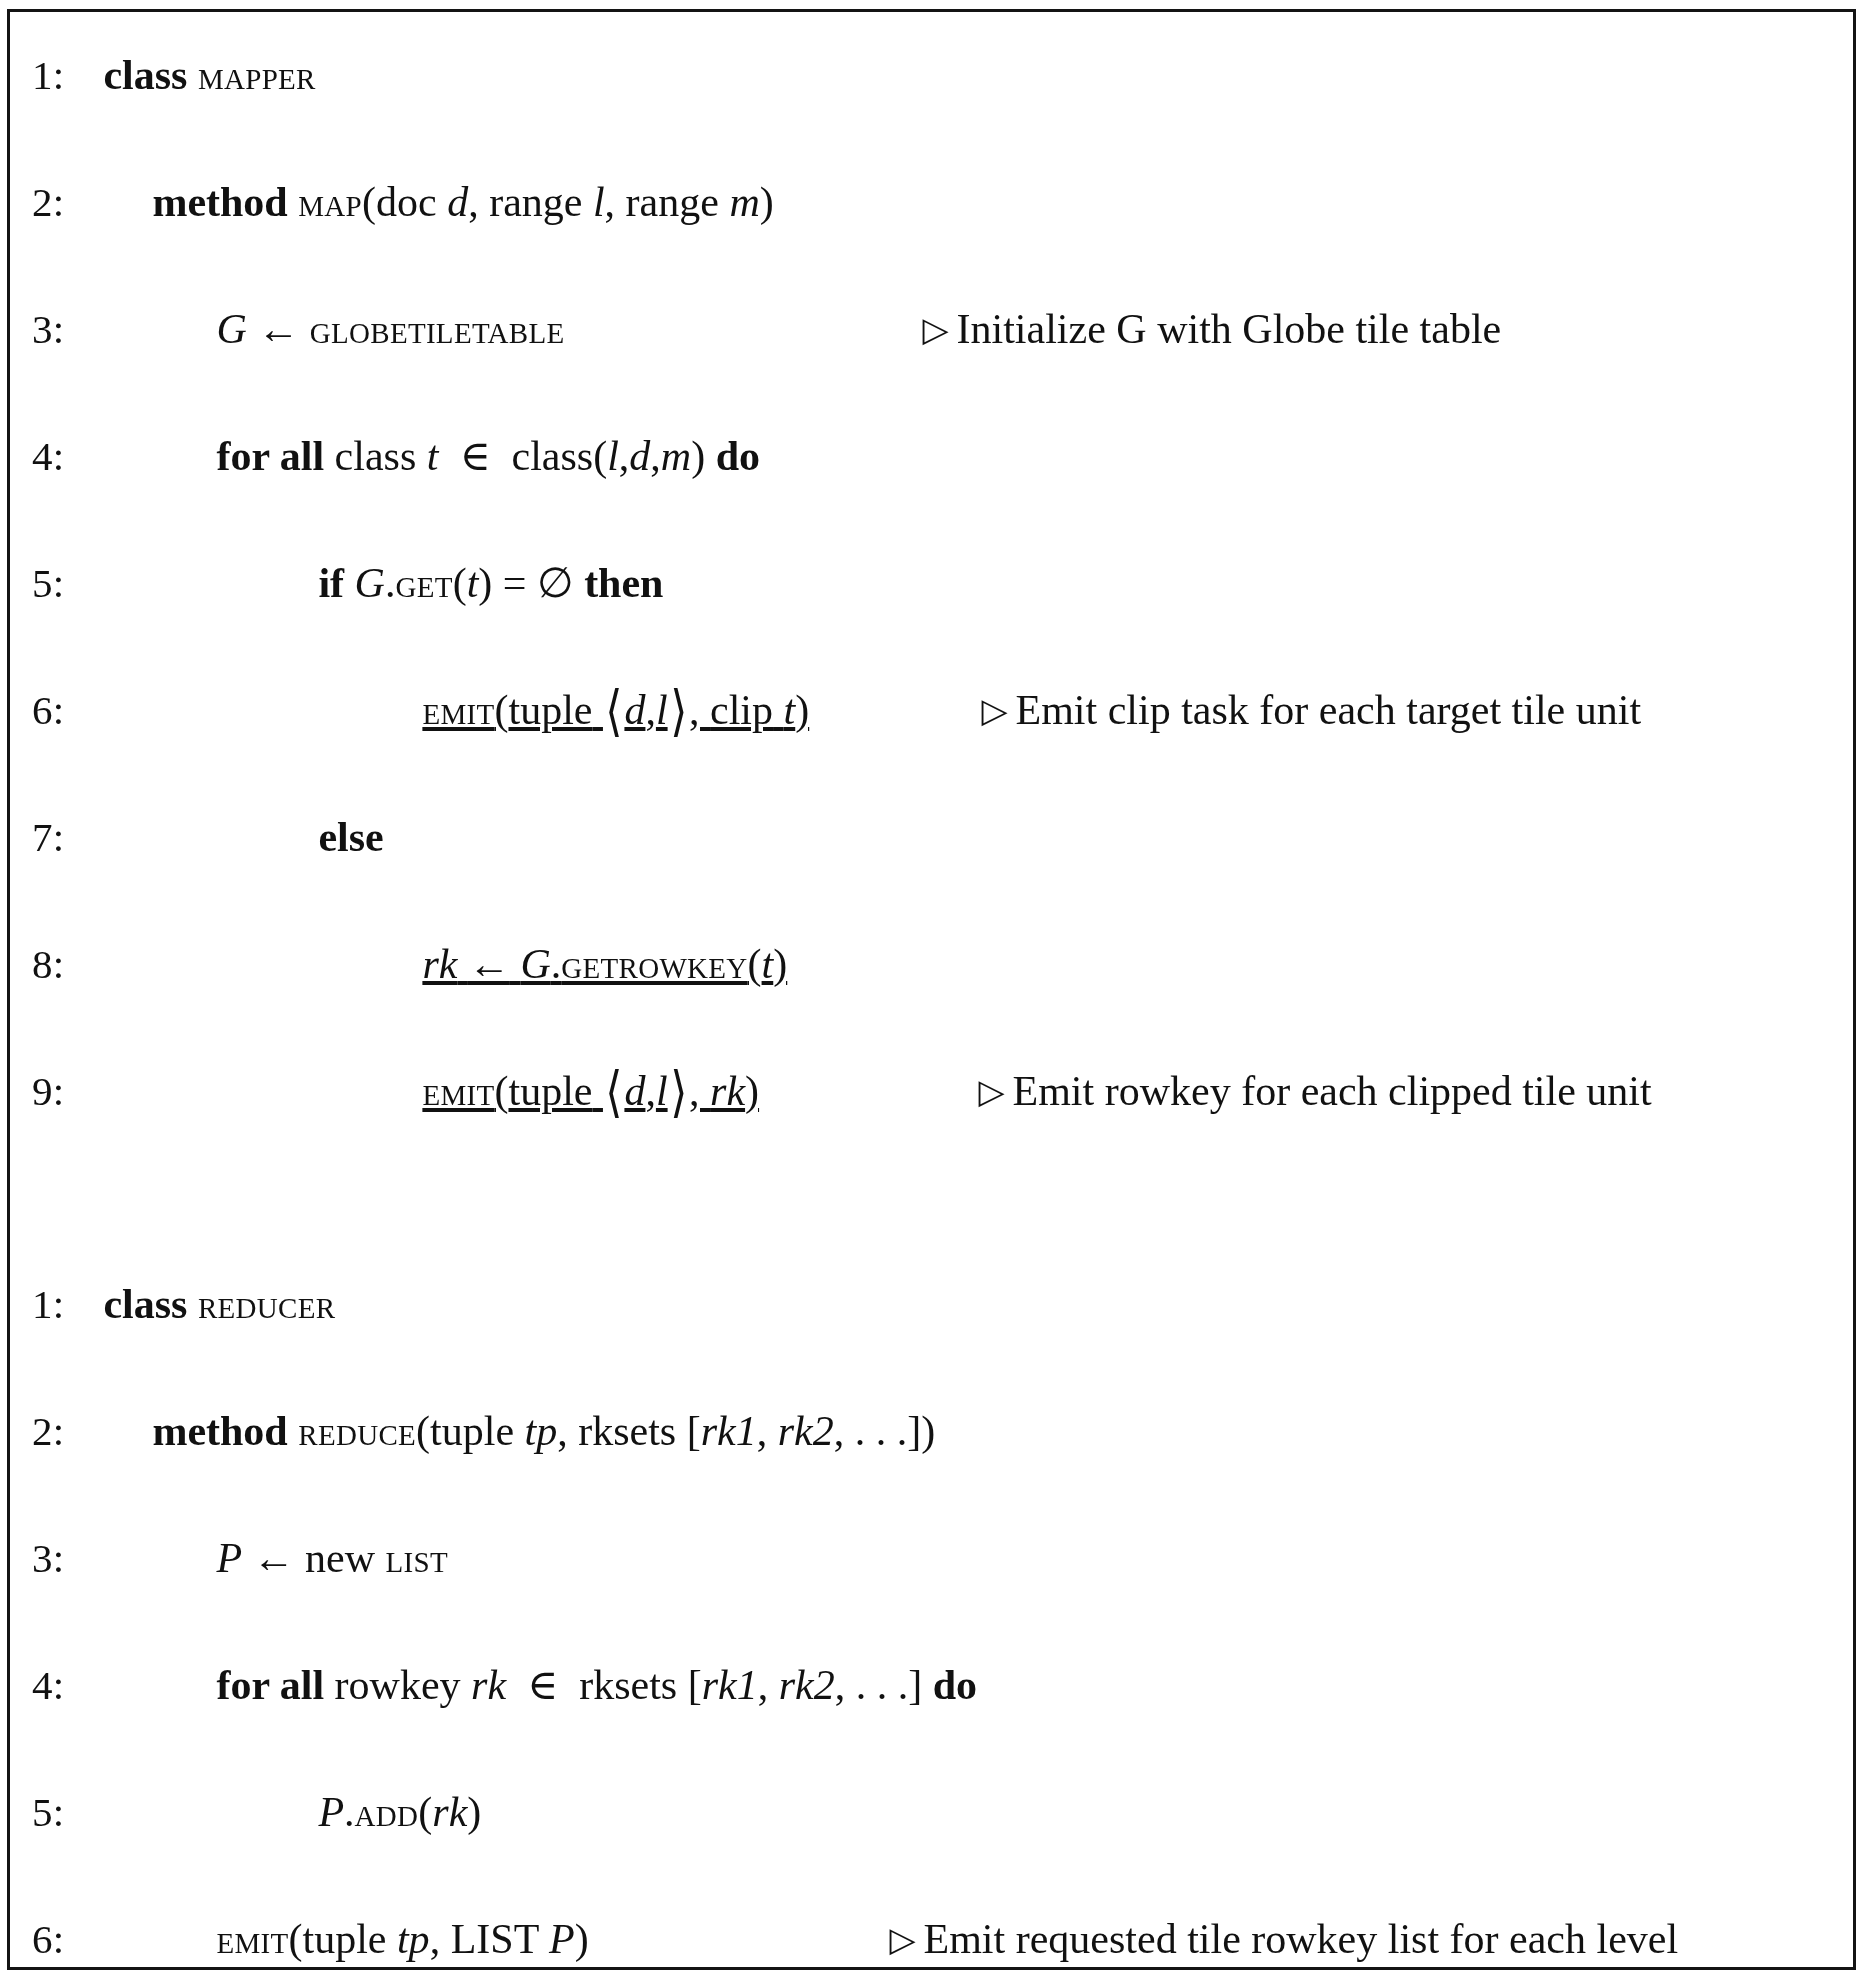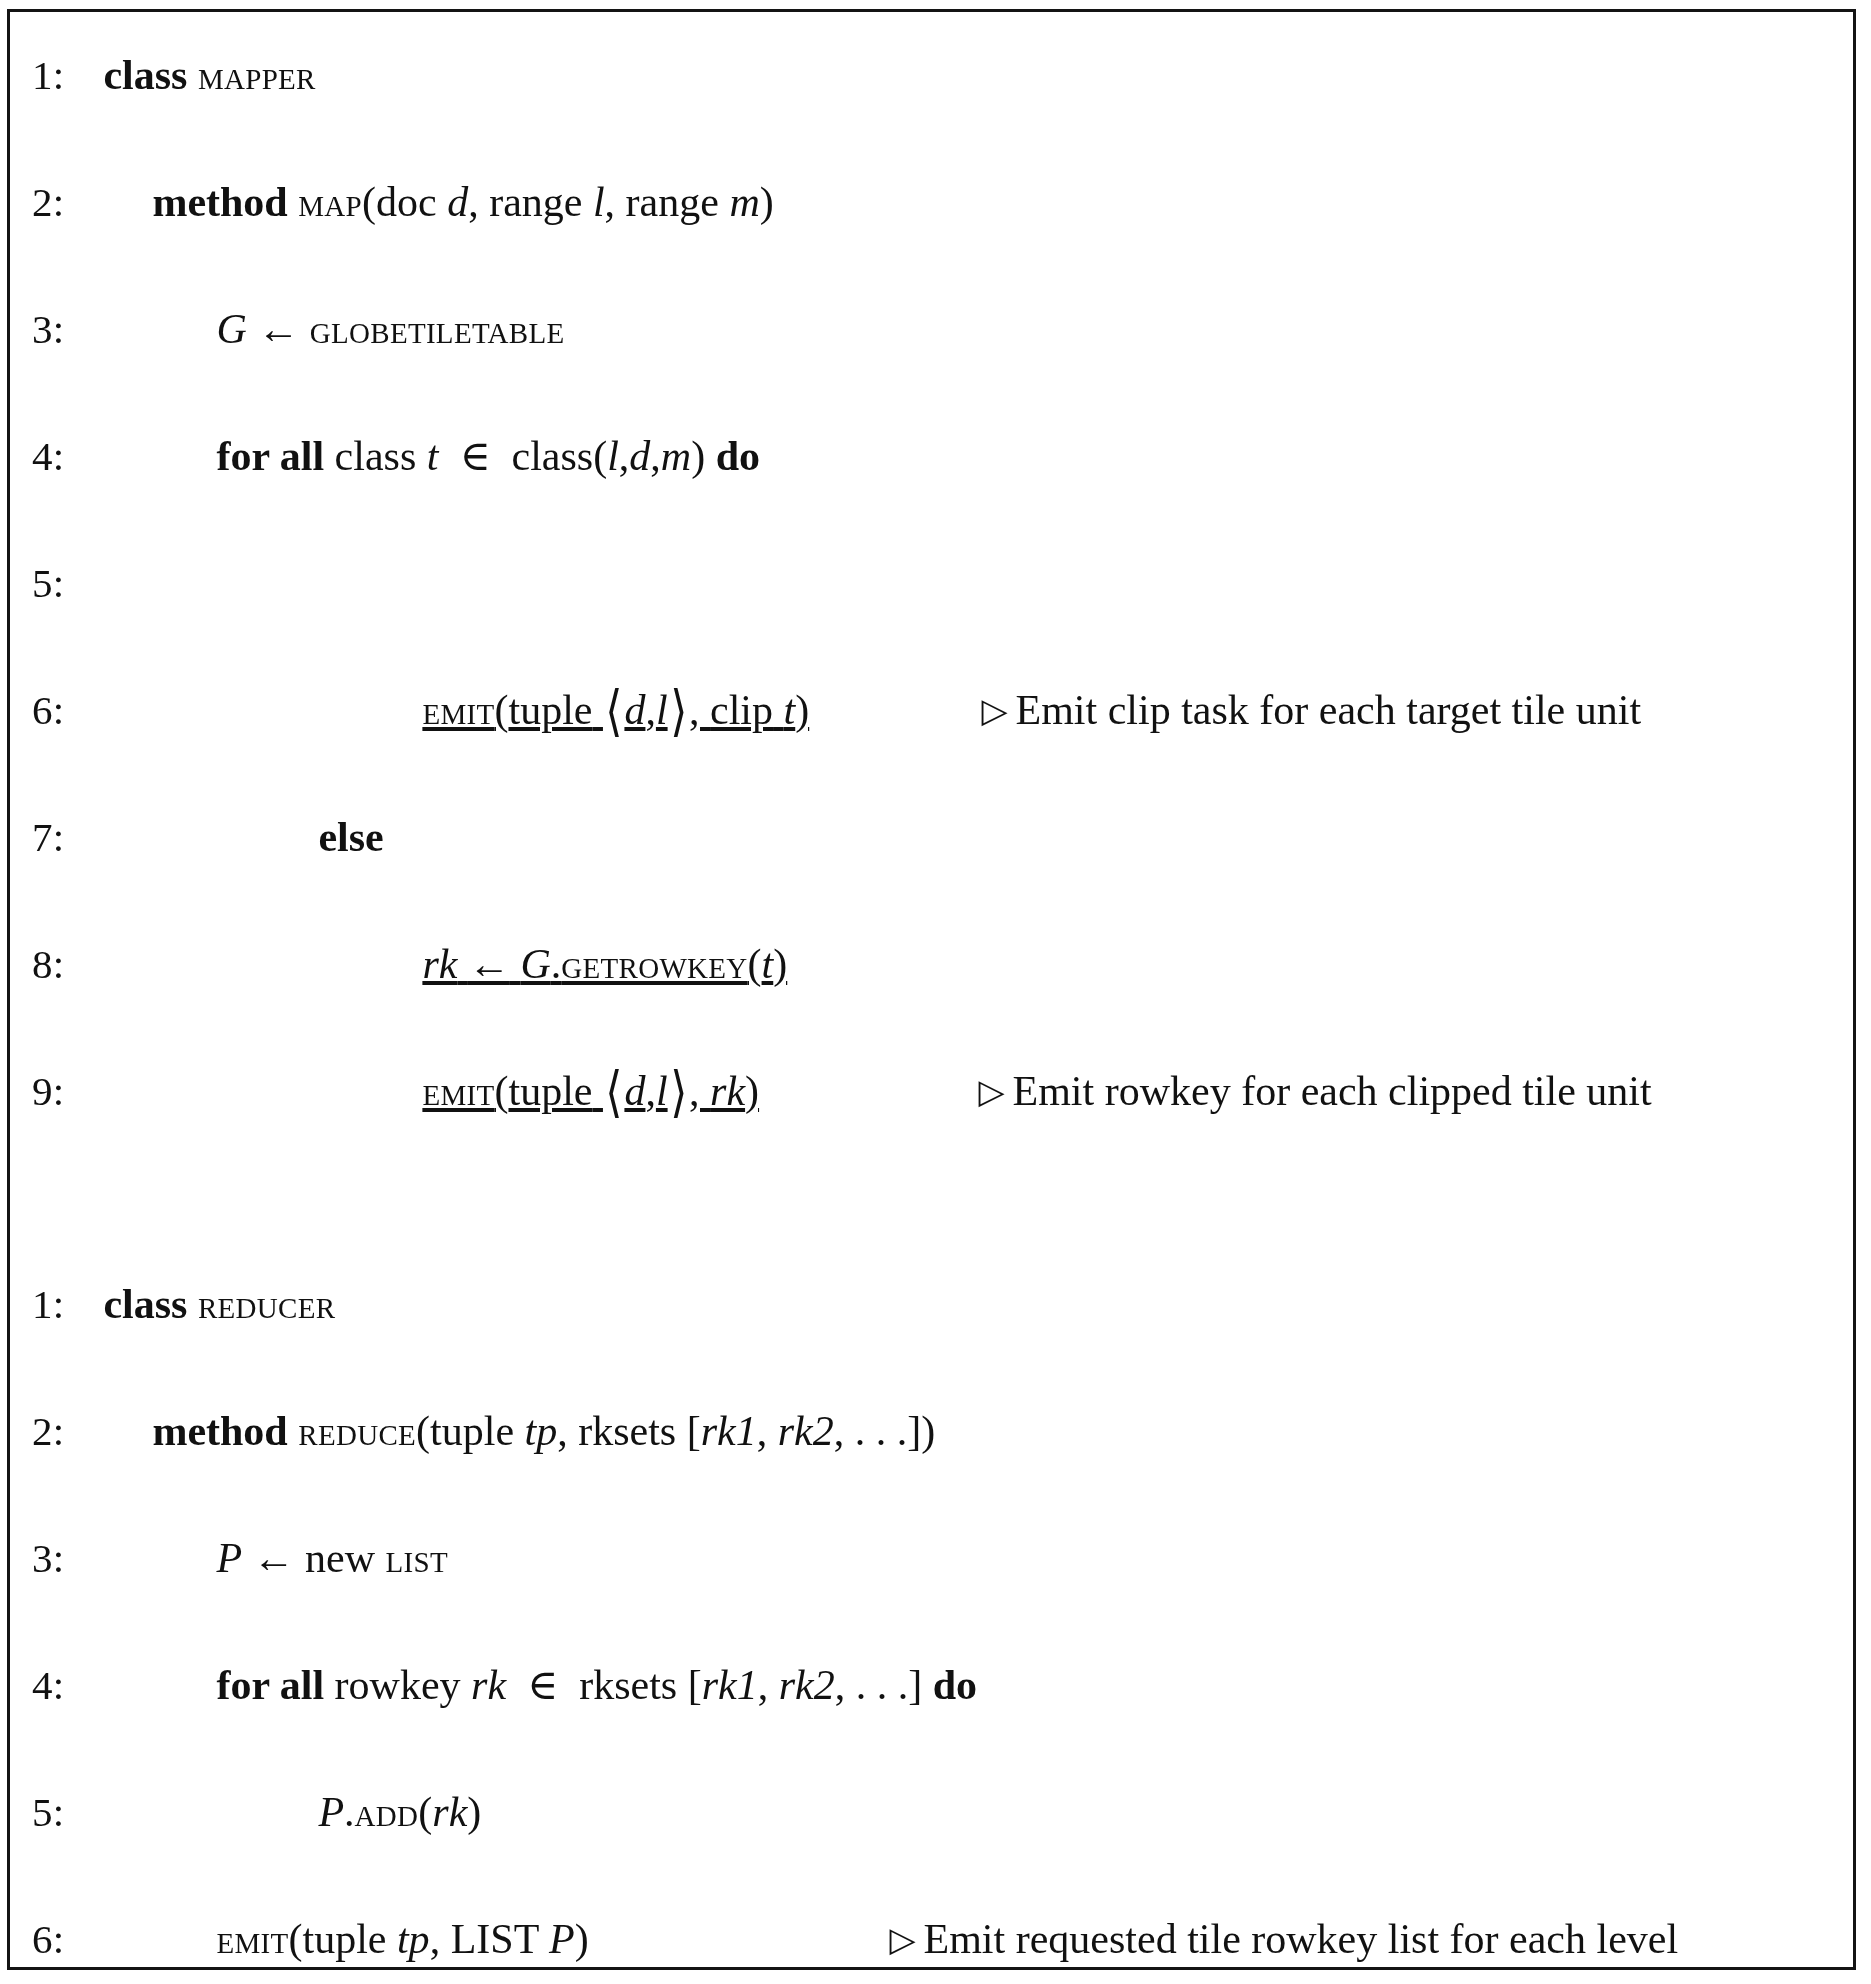--- a/index.html
+++ b/index.html
@@ -112,29 +112,31 @@
       </div>
 
       <div class="code-line">
         <span class="line-number">2:</span>
         <span class="line-content ind-1"><span class="kw">method</span> <span class="sc">Map</span>(<span>doc</span> <span class="var">d</span>, <span>range</span> <span class="var">l</span>, <span>range</span> <span class="var">m</span>)</span>
       </div>
 
       <div class="code-line">
         <span class="line-number">3:</span>
         <span class="line-content ind-2"><span class="var">G</span> <span class="op">←</span> <span class="sc">GlobeTileTable</span></span>
+        <span class="comment" style="left:912px"><span class="tri">▷</span><span>Initialize G with Globe tile table</span></span>
       </div>
 
       <div class="code-line">
         <span class="line-number">4:</span>
         <span class="line-content ind-2"><span class="kw">for all</span> <span>class</span> <span class="var">t</span> &nbsp;<span class="op">∈</span>&nbsp; <span>class</span>(<span class="var">l</span>,<span class="var">d</span>,<span class="var">m</span>) <span class="kw">do</span></span>
       </div>
 
       <div class="code-line">
         <span class="line-number">5:</span>
+        <span class="line-content ind-3"><span class="kw">if</span> <span class="var">G</span>.<span class="sc">Get</span>(<span class="var">t</span>) = <span class="empty-set">∅</span> <span class="kw">then</span></span>
       </div>
 
       <div class="code-line">
         <span class="line-number">6:</span>
         <span class="line-content ind-4"><span class="sc">Emit</span>(<span>tuple</span> <span class="angle">⟨</span><span class="var">d</span>,<span class="var">l</span><span class="angle">⟩</span>, <span>clip</span> <span class="var">t</span>)</span>
         <span class="comment" style="left:971px"><span class="tri">▷</span><span>Emit clip task for each target tile unit</span></span>
       </div>
 
       <div class="code-line">
         <span class="line-number">7:</span>

